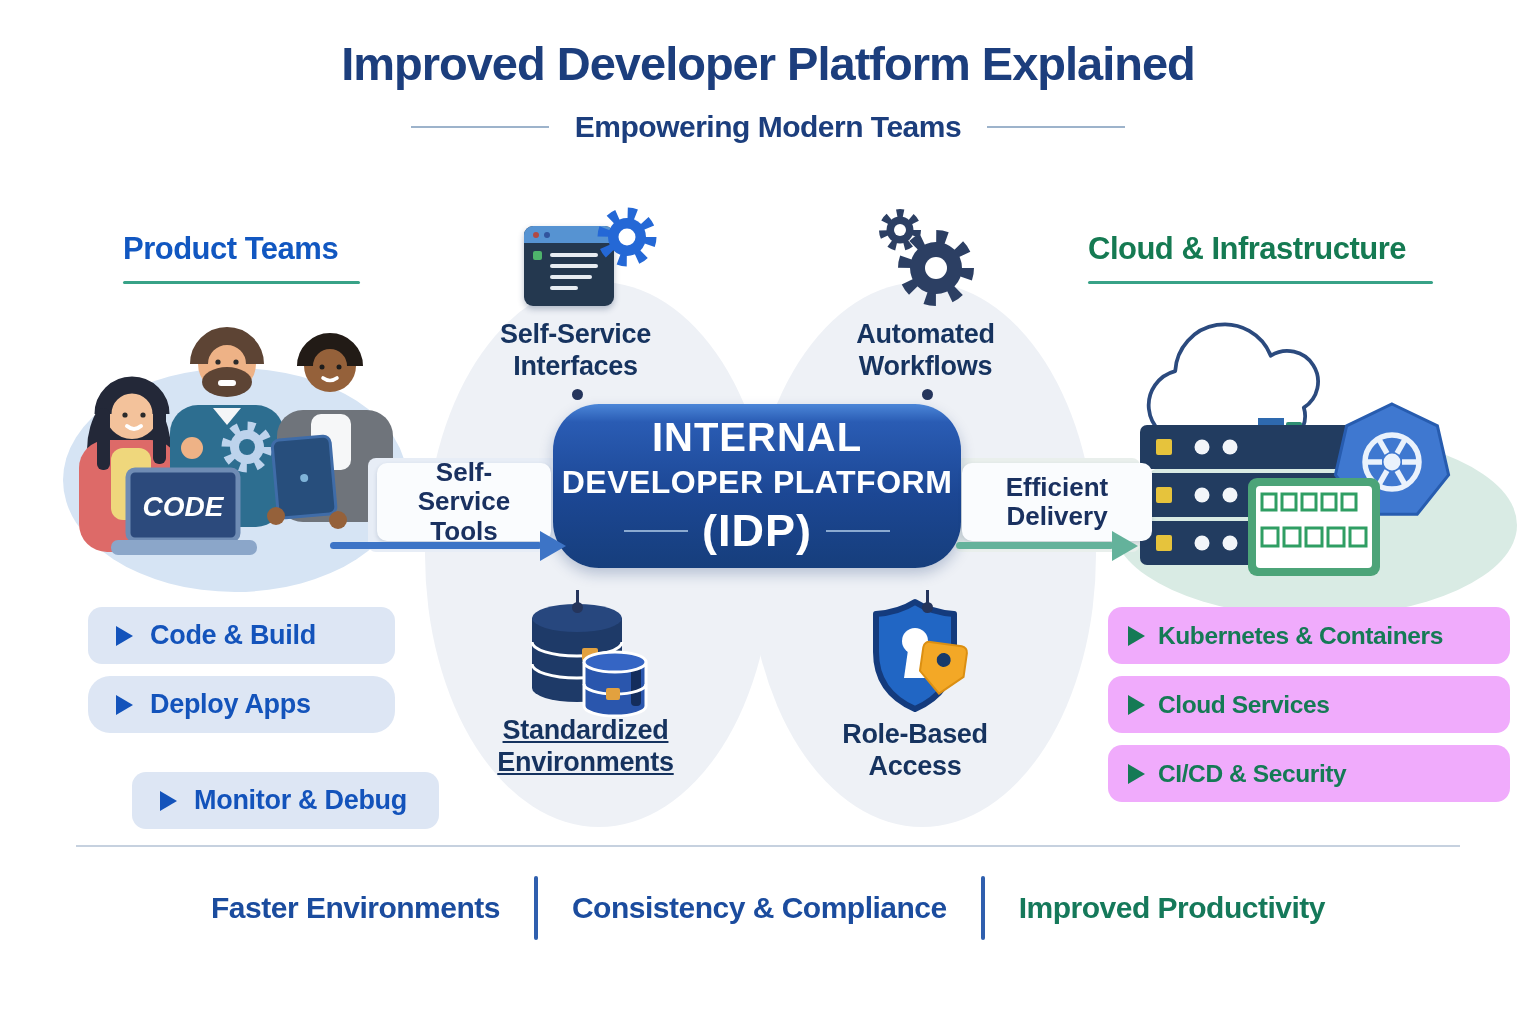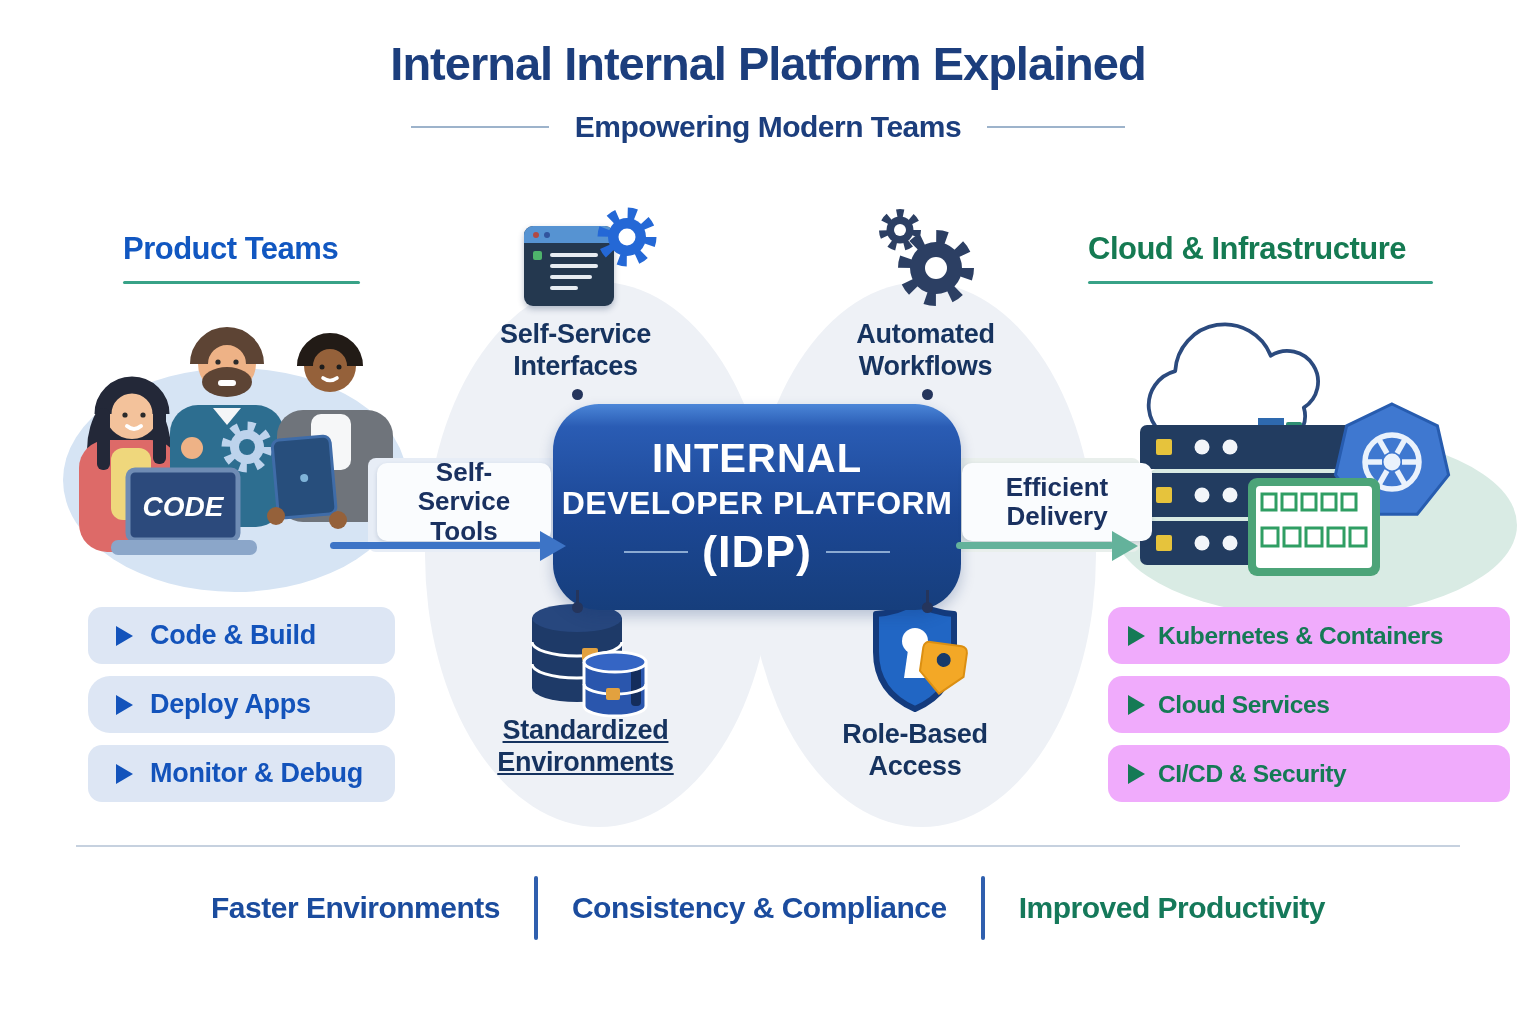--- a/index.html
+++ b/index.html
@@ -25,21 +25,21 @@
   
   .venn{width:348px;height:545px;border-radius:50%;background:#eef1f6;}
 
   
   .feature{font-size:27px;font-weight:800;color:#16335f;text-align:center;line-height:1.2;
            letter-spacing:-0.3px;z-index:3;}
   .dot{width:11px;height:11px;border-radius:50%;background:#25355c;z-index:5;}
   .stem{width:3px;height:15px;background:#25355c;z-index:5;}
 
   
-  .idp{left:553px;top:404px;width:408px;height:206px;border-radius:46px;z-index:4;
+  .idp{left:553px;top:404px;width:408px;height:164px;border-radius:46px;z-index:4;
        background:linear-gradient(180deg,#4b86d8 0%,#2a5cb4 11%,#1c4794 55%,#163e7c 100%);
        box-shadow:0 6px 14px rgba(20,50,110,.25);
        display:flex;flex-direction:column;align-items:center;justify-content:center;
        color:#ffffff;text-align:center;}
   .idp-l1{font-size:40px;font-weight:800;letter-spacing:1px;}
   .idp-l2{font-size:32px;font-weight:800;letter-spacing:0.5px;margin-top:4px;}
   .idp-l3-row{display:flex;align-items:center;gap:14px;margin-top:4px;}
   .idp-dash{width:64px;height:2px;background:#a8c4e4;opacity:.8;}
   .idp-l3{font-size:45px;font-weight:800;letter-spacing:1px;}
 
@@ -88,21 +88,21 @@
   svg text{font-family:"Liberation Sans","DejaVu Sans",sans-serif;}
 </style>
 </head>
 <body>
 
 <div class="canvas">
 
   <div class="abs venn" style="left:425px;top:282px;"></div>
   <div class="abs venn" style="left:748px;top:282px;"></div>
 
-  <div class="abs title">Internal Internal Platform Explained</div>
+  <div class="abs title">Improved Developer Platform Explained</div>
   <div class="abs subtitle-row">
     <div class="sub-line"></div>
     <div class="subtitle">Empowering Modern Teams</div>
     <div class="sub-line"></div>
   </div>
 
   <div class="abs heading heading-blue">Product Teams</div>
   <div class="abs underline" style="left:123px;top:281px;width:237px;"></div>
   <div class="abs heading heading-green">Cloud &amp; Infrastructure</div>
   <div class="abs underline" style="left:1088px;top:281px;width:345px;"></div>
@@ -300,21 +300,21 @@
   </svg>
 
   <div class="abs pill pill-blue" style="top:607px;">
     <div class="tri"></div>
     <div class="pl">Code &amp; Build</div>
   </div>
   <div class="abs pill pill-blue" style="top:676px;border-radius:22px;">
     <div class="tri"></div>
     <div class="pl">Deploy Apps</div>
   </div>
-  <div class="abs pill pill-blue" style="top:745px;">
+  <div class="abs pill pill-blue" style="top:772px;margin-left:44px;">
     <div class="tri"></div>
     <div class="pl">Monitor &amp; Debug</div>
   </div>
 
   <div class="abs pill pill-green" style="top:607px;">
     <div class="tri"></div>
     <div class="pl">Kubernetes &amp; Containers</div>
   </div>
   <div class="abs pill pill-green" style="top:676px;">
     <div class="tri"></div>

